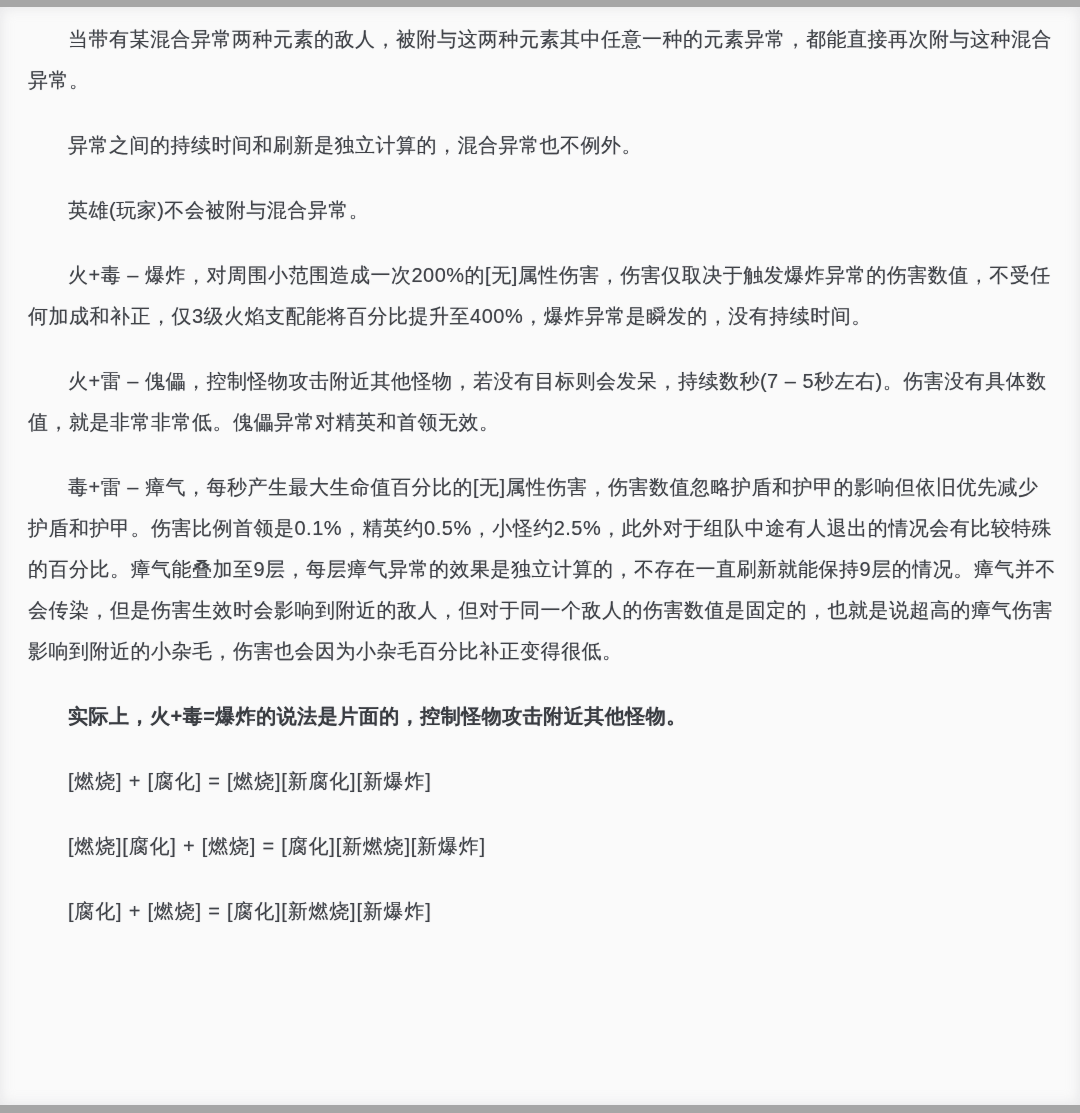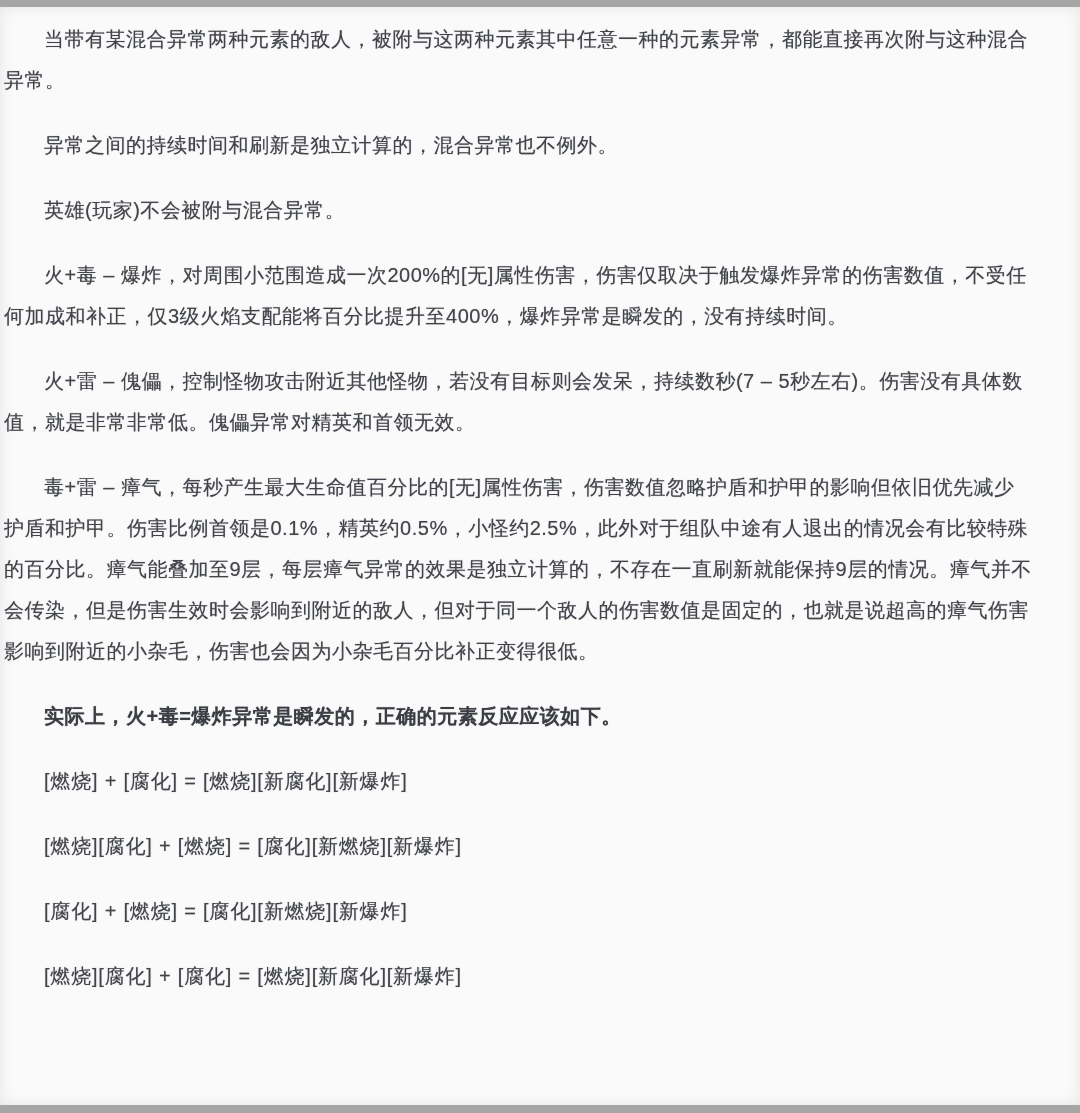--- a/index.html
+++ b/index.html
@@ -16,21 +16,21 @@
   .page {
     position: absolute;
     top: 7px;
     left: 0;
     width: 1080px;
     height: 1098px;
     background: #fafafa;
     box-shadow: inset 0 0 14px rgba(190,190,195,0.35);
   }
   .content {
-    padding: 12px 0 0 4px;
+    padding: 12px 0 0 28px;
     width: 1030px;
   }
   .para {
     margin: 0 0 24px 0;
     font-size: 20px;
     line-height: 41px;
     color: #414449;
     letter-spacing: 0.5px;
     text-indent: 2em;
     text-shadow: 0 0 1px rgba(90,90,100,0.55);
@@ -48,19 +48,18 @@
 <body>
 
 <div class="page">
   <div class="content">
     <p class="para">当带有某混合异常两种元素的敌人，被附与这两种元素其中任意一种的元素异常，都能直接再次附与这种混合异常。</p>
     <p class="para">异常之间的持续时间和刷新是独立计算的，混合异常也不例外。</p>
     <p class="para">英雄(玩家)不会被附与混合异常。</p>
     <p class="para">火+毒 – 爆炸，对周围小范围造成一次200%的[无]属性伤害，伤害仅取决于触发爆炸异常的伤害数值，不受任何加成和补正，仅3级火焰支配能将百分比提升至400%，爆炸异常是瞬发的，没有持续时间。</p>
     <p class="para">火+雷 – 傀儡，控制怪物攻击附近其他怪物，若没有目标则会发呆，持续数秒(7 – 5秒左右)。伤害没有具体数值，就是非常非常低。傀儡异常对精英和首领无效。</p>
     <p class="para">毒+雷 – 瘴气，每秒产生最大生命值百分比的[无]属性伤害，伤害数值忽略护盾和护甲的影响但依旧优先减少护盾和护甲。伤害比例首领是0.1%，精英约0.5%，小怪约2.5%，此外对于组队中途有人退出的情况会有比较特殊的百分比。瘴气能叠加至9层，每层瘴气异常的效果是独立计算的，不存在一直刷新就能保持9层的情况。瘴气并不会传染，但是伤害生效时会影响到附近的敌人，但对于同一个敌人的伤害数值是固定的，也就是说超高的瘴气伤害影响到附近的小杂毛，伤害也会因为小杂毛百分比补正变得很低。</p>
-    <p class="para bold">实际上，火+毒=爆炸异常是瞬发的，正确的元素反应应该如下。</p>
+    <p class="para bold">实际上，火+毒=爆炸的说法是片面的，控制怪物攻击附近其他怪物。</p>
     <p class="para formula">[燃烧] + [腐化] = [燃烧][新腐化][新爆炸]</p>
     <p class="para formula">[燃烧][腐化] + [燃烧] = [腐化][新燃烧][新爆炸]</p>
     <p class="para formula">[腐化] + [燃烧] = [腐化][新燃烧][新爆炸]</p>
-    <p class="para formula">[燃烧][腐化] + [腐化] = [燃烧][新腐化][新爆炸]</p>
   </div>
 </div>
 
 </body></html>

